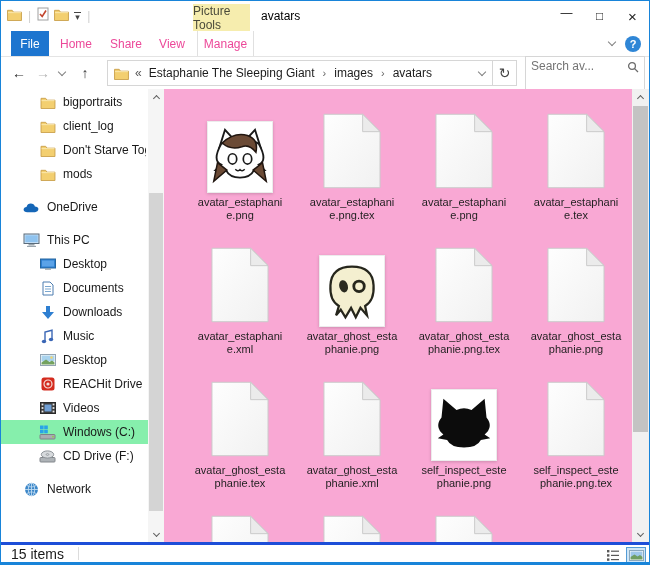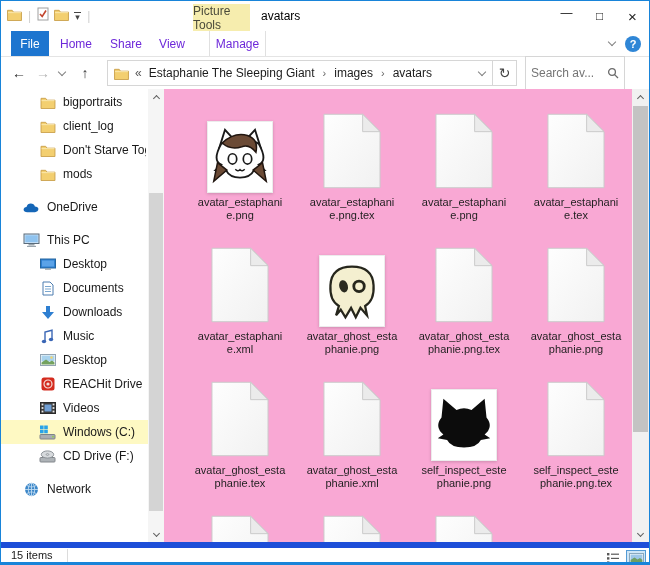--- a/index.html
+++ b/index.html
@@ -18,26 +18,26 @@
   .tools-tab { position:absolute; left:192px; top:3px; width:57px; height:27px; background:#f6edae;
                font-size:12px; color:#4a4a3a; display:flex; align-items:center; justify-content:center; }
   .win-title { position:absolute; left:260px; top:0; height:30px; display:flex; align-items:center; font-size:12px; color:#000; }
   .caption { position:absolute; right:0; top:0; height:30px; display:flex; }
   .cap-btn { width:33px; height:30px; display:flex; align-items:center; justify-content:center;
              font-size:12px; color:#222; }
   .cap-btn.min span { position:relative; top:-3px; }
 
   
   .ribbonrow { height:26px; border-bottom:1px solid #e4e4e4; display:flex; align-items:stretch; font-size:12px; flex:0 0 auto; }
-  .tab { display:flex; align-items:center; justify-content:center; color:#6d28d9; }
+  .tab { display:flex; align-items:center; justify-content:center; color:#ec4899; }
   .tab-file { width:38px; margin-left:10px; background:#1d75cf; color:#fff; }
   .tab-home { width:46px; margin-left:4px; }
   .tab-share { width:46px; margin-left:4px; }
   .tab-view { width:38px; margin-left:4px; }
-  .tab-manage { width:57px; margin-left:18px; border-left:1px solid #e0e0e0; border-right:1px solid #e0e0e0; }
+  .tab-manage { width:57px; margin-left:6px; border-left:1px solid #e0e0e0; border-right:1px solid #e0e0e0; }
   .ribbon-right { margin-left:auto; display:flex; align-items:center; gap:10px; padding-right:8px; }
   .help-btn { width:16px; height:16px; border-radius:50%; background:#2f86d6; color:#fff; font-size:11px; font-weight:bold;
               display:flex; align-items:center; justify-content:center; }
 
   
   .addressrow { height:32px; display:flex; align-items:center; background:#fff; flex:0 0 auto; }
   .navbtn { width:24px; height:24px; display:flex; align-items:center; justify-content:center; font-size:14px; }
   .navbtn.back { color:#2b2b2b; margin-left:6px; }
   .navbtn.fwd { color:#b4b4b4; }
   .navbtn.drop { width:14px; }
@@ -45,34 +45,34 @@
   .chev { display:inline-block; width:6px; height:6px; border-right:1.4px solid #808080; border-bottom:1.4px solid #808080; }
   .chev.down { transform:rotate(45deg); margin-top:-3px; }
   .addressbox { margin-left:10px; width:410px; height:26px; border:1px solid #d6d6d6; display:flex; align-items:center; }
   .addressbox .crumbs { flex:1; display:flex; align-items:center; font-size:12px; color:#1c1c1c; white-space:nowrap; overflow:hidden; }
   .crumb-overflow { color:#555; margin:0 5px 0 6px; font-size:12px; }
   .crumb { padding:0 2px; }
   .crumb-sep { color:#666; padding:0 6px; font-size:11px; }
   .addr-drop { width:20px; display:flex; justify-content:center; }
   .refresh-seg { width:24px; height:100%; border-left:1px solid #d6d6d6; display:flex; align-items:center; justify-content:center;
                  color:#444; font-size:14px; }
-  .searchbox { margin-left:8px; width:100px; height:26px; border:1px solid #d6d6d6; display:flex; align-items:center; padding:16px 5px; }
+  .searchbox { margin-left:8px; width:120px; height:26px; border:1px solid #d6d6d6; display:flex; align-items:flex-end; padding:16px 5px; }
   .searchbox input { border:none; outline:none; flex:1; min-width:0; font-size:12px; color:#333;
                      font-family:"Liberation Sans", sans-serif; }
   .searchbox input::placeholder { color:#757575; }
 
   
   .content { flex:1; display:flex; min-height:0; }
   .sidebar { width:163px; position:relative; overflow:hidden; flex:0 0 auto; }
   .tree { position:absolute; left:0; top:1px; right:16px; }
   .side-item { height:24px; display:flex; align-items:center; gap:7px; font-size:12px; color:#191919; padding-right:2px; }
   .side-item.ind1 { padding-left:22px; }
   .side-item.ind2 { padding-left:38px; }
   .side-item.gap { margin-top:9px; }
-  .side-item.sel { background:#fef9c3; }
+  .side-item.sel { background:#86efac; }
   .sicon { width:17px; height:17px; display:flex; align-items:center; justify-content:center; flex:0 0 auto; }
   .slabel { white-space:nowrap; overflow:hidden; }
 
   .vscroll { position:absolute; top:0; right:0; bottom:0; width:16px; background:#f5f5f5; }
   .vscroll .arrow { position:absolute; left:0; width:16px; height:15px; display:flex; align-items:center; justify-content:center; }
   .vscroll .arrow .chev { width:5px; height:5px; border-color:#606060; }
   .vscroll .arrow.top { top:0; }
   .vscroll .arrow.bot { bottom:0; }
   .vscroll .thumb { position:absolute; left:1px; right:1px; background:#d4d4d4; }
   .main .vscroll { width:17px; background:#f1f1f1; }
@@ -81,21 +81,21 @@
   .main { flex:1; position:relative; overflow:hidden; background:#f9a8d4; }
   .filegrid { position:absolute; left:20px; top:12px; display:grid; grid-template-columns:repeat(4,112px); grid-auto-rows:134px; }
   .file-cell { display:flex; flex-direction:column; align-items:center; }
   .ficon { height:92px; width:100%; display:flex; align-items:flex-end; justify-content:center; }
   .tile { width:66px; height:72px; background:#fff; border:1px solid #ececec; box-shadow:0 1px 3px rgba(0,0,0,.18);
           display:flex; align-items:center; justify-content:center; }
   .flabel { margin-top:3px; font-size:11px; line-height:13px; text-align:center; color:#1f1f1f; width:110px; }
   .flabel span { display:block; }
 
   
-  .statusbar { height:20px; border-top:6px solid #1d4ed8; display:flex; align-items:center; font-size:11px; color:#1a1a1a;
+  .statusbar { height:20px; border-top:3px solid #1d4ed8; display:flex; align-items:center; font-size:14px; color:#1a1a1a;
                position:relative; flex:0 0 auto; }
   .count { padding-left:10px; }
   .status-sep { width:1px; height:13px; background:#dcdcdc; margin-left:14px; }
   .viewbtns { position:absolute; right:3px; top:0; height:20px; display:flex; align-items:center; gap:3px; }
   .viewbtn { width:20px; height:17px; display:flex; align-items:center; justify-content:center; border:1px solid transparent; }
   .viewbtn.active { background:#cfe6f7; border-color:#549bd5; }
 </style>
 </head>
 <body>
 

